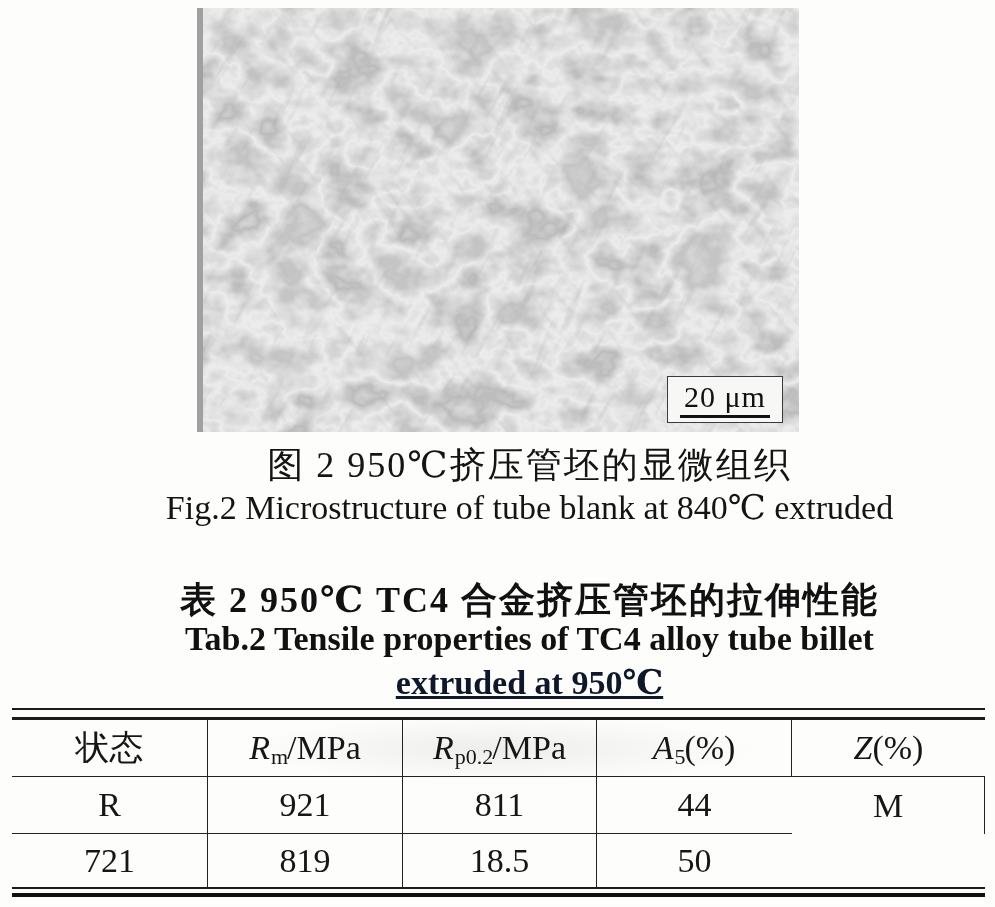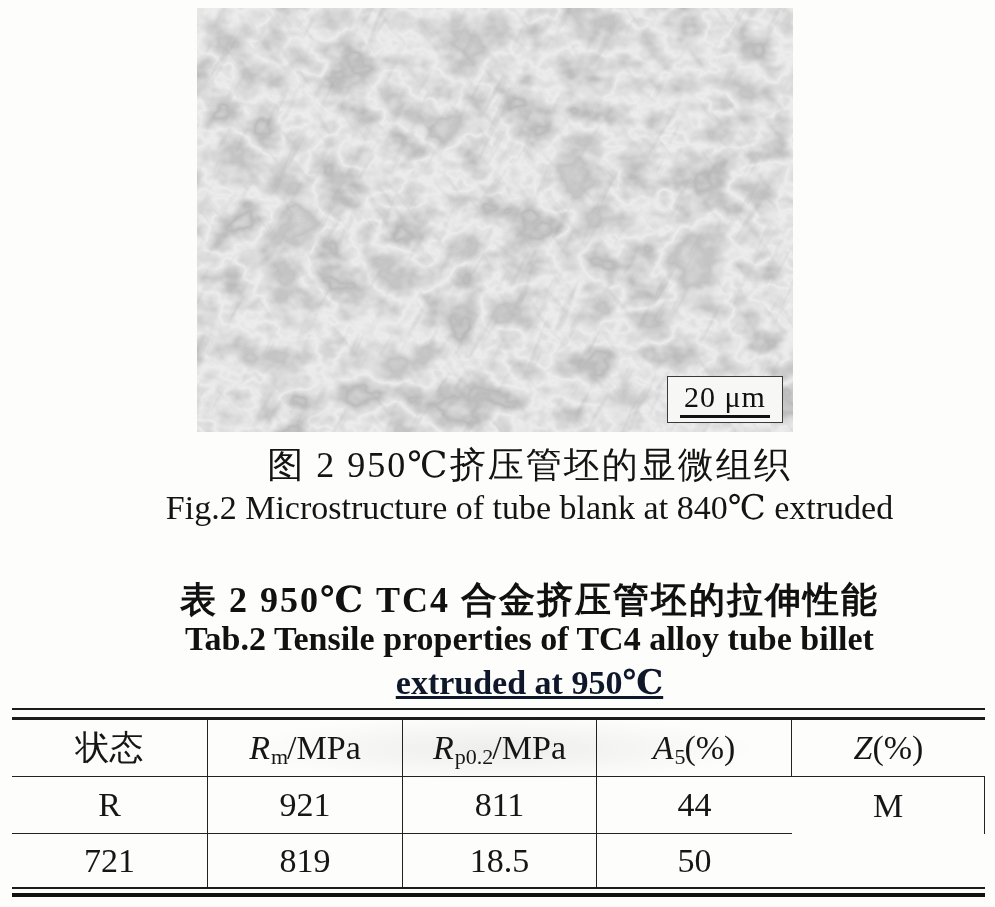--- a/index.html
+++ b/index.html
@@ -11,21 +11,21 @@
     -webkit-font-smoothing:antialiased;
   }
   #page{
     position:relative;width:995px;height:907px;
     background:#fdfdfc;overflow:hidden;
   }
 
   
   .micrograph{
     position:absolute;left:197px;top:8px;width:596px;height:424px;
-    background:#a0a0a0;overflow:hidden;
+    background:#a0a0a0;overflow:hidden;padding-left:6px;
   }
   .micrograph svg{display:block;width:596px;height:424px;}
   .scalebar{
     position:absolute;left:470px;top:368px;width:116px;height:47px;
     background:#f7f7f5;border:1px solid #3a3a3a;
     display:flex;align-items:center;justify-content:center;
     box-sizing:border-box;
   }
   .scalebar .sb-text{
     font-size:30px;line-height:30px;color:#111;

